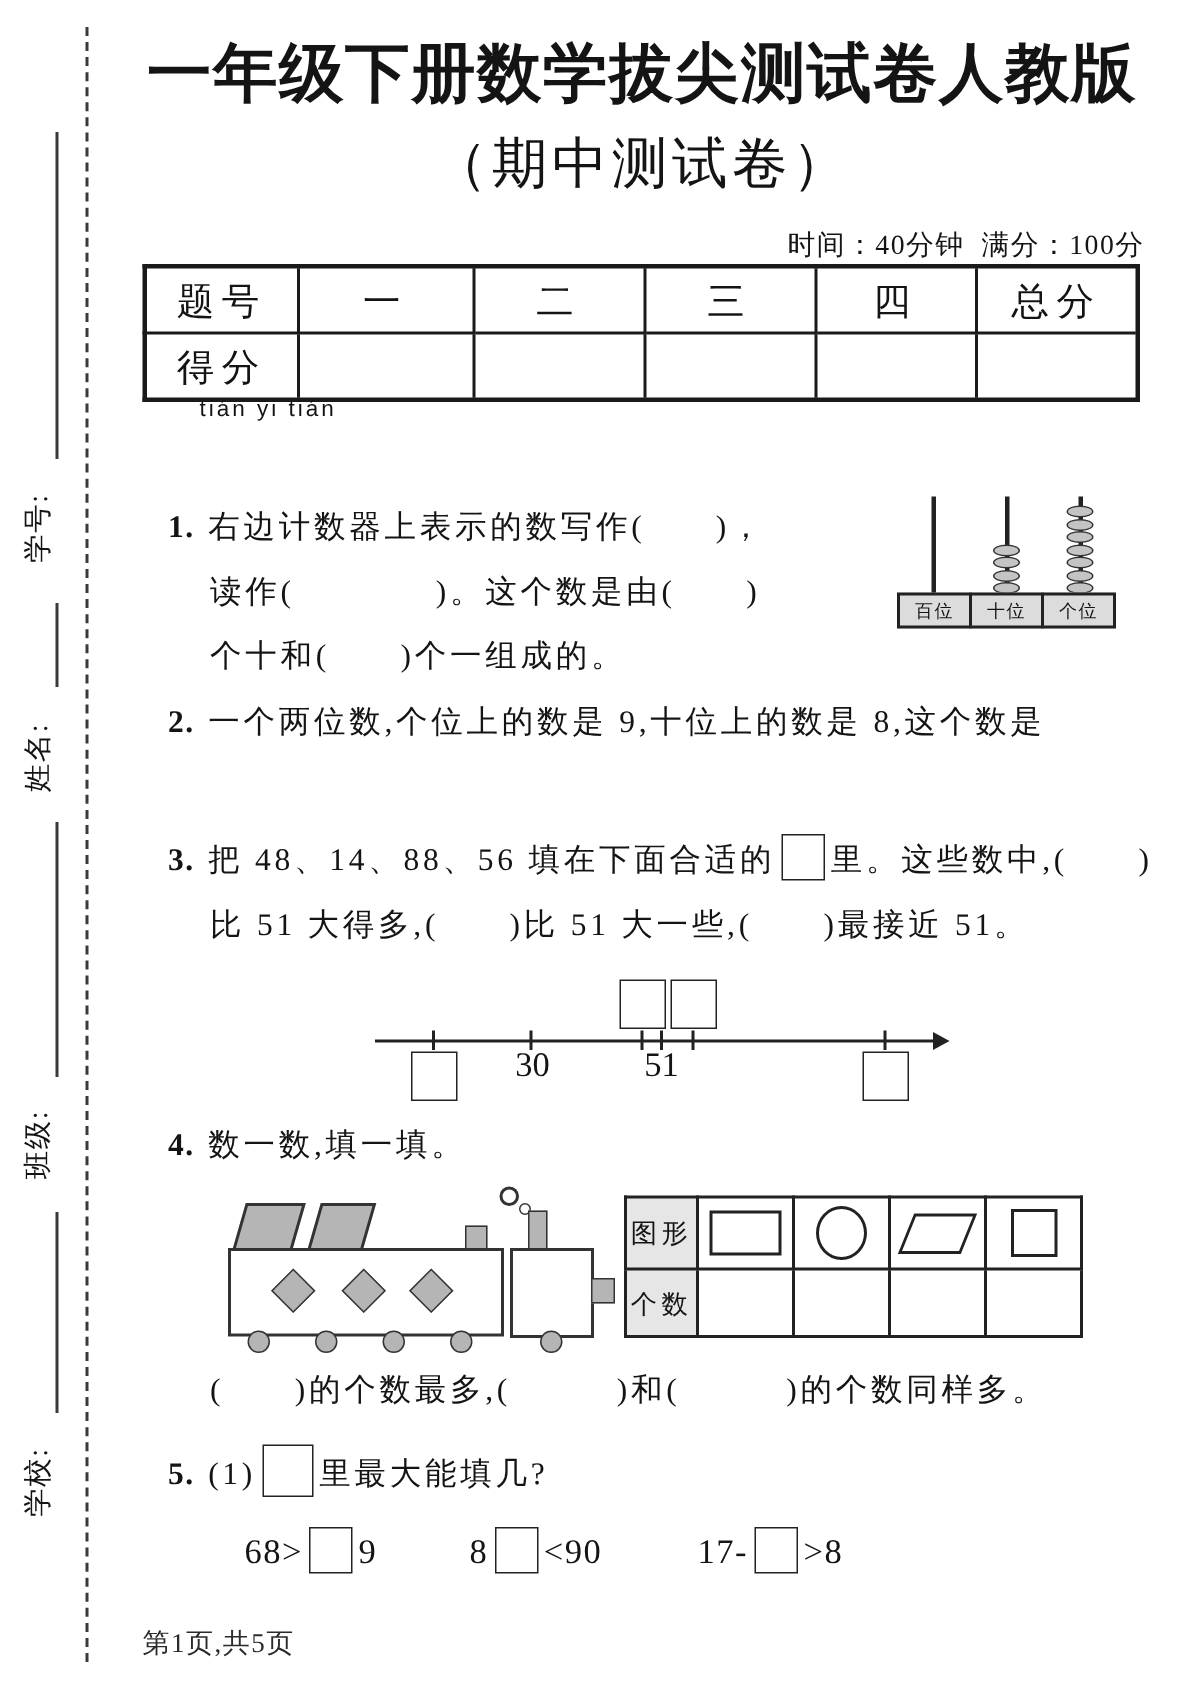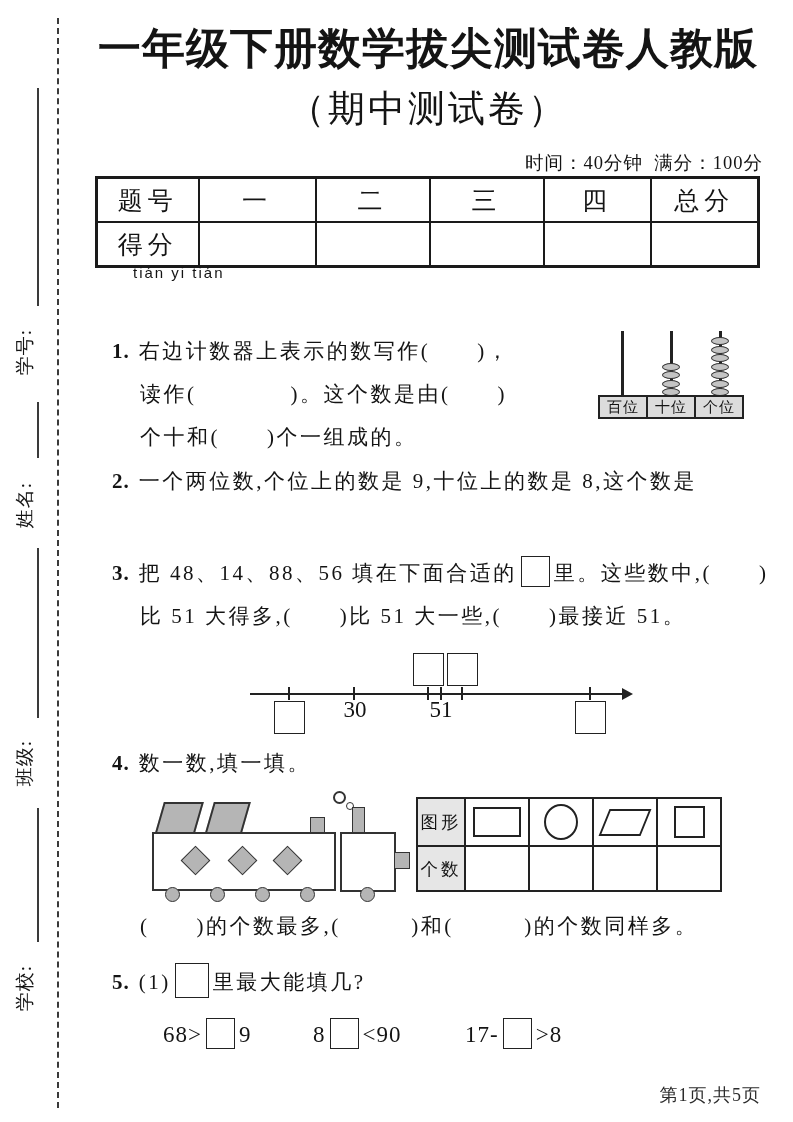--- a/index.html
+++ b/index.html
@@ -46,21 +46,21 @@
   
   .counter { position:absolute; left:598px; top:331px; width:150px; height:88px; }
   .rod { position:absolute; top:0; width:3px; height:65px; background:#222; }
   .rod-1 { left:23px; } .rod-2 { left:72px; } .rod-3 { left:121px; }
   .beads { position:absolute; bottom:23px; display:flex; flex-direction:column; }
   .beads-tens { left:64px; } .beads-ones { left:113px; }
   .beads i { display:block; box-sizing:border-box; width:18px; height:8px; border:1.5px solid #333;
     border-radius:50%; background:#c4c4c4; margin-top:0.5px; }
   .counter-base { position:absolute; left:0; bottom:0; display:flex; }
   .counter-base .cell { box-sizing:border-box; width:50px; height:24px; border:2px solid #222; margin-left:-2px;
-    background:#dcdcdc; font-size:15px; line-height:20px; text-align:center; letter-spacing:1px; }
+    background:#dcdcdc; font-size:12px; line-height:20px; text-align:center; letter-spacing:1px; }
   .counter-base .cell:first-child { margin-left:0; }
 
   
   .numberline { position:absolute; left:250px; top:646px; width:400px; height:95px; }
   .nl-line { position:absolute; left:0; top:47px; width:374px; height:2px; background:#222; }
   .nl-arrow { position:absolute; left:372px; top:42px; width:0; height:0;
     border-left:11px solid #222; border-top:6px solid transparent; border-bottom:6px solid transparent; }
   .tick { position:absolute; top:41px; width:2px; height:13px; background:#222; }
   .tk-1 { left:38px; } .tk-2 { left:103px; } .tk-3 { left:177px; } .tk-4 { left:190px; } .tk-5 { left:211px; } .tk-6 { left:339px; }
   .nl-box { position:absolute; width:29px; height:31px; border:1.5px solid #222; background:#fff; }
@@ -93,21 +93,21 @@
   .row-shape td { height:44px; } .row-count td { height:41px; }
   .sh-rect { width:44px; height:26px; border:2px solid #222; margin:auto; }
   .sh-circle { width:30px; height:32px; border:2px solid #222; border-radius:50%; margin:auto; }
   .sh-par { width:38px; height:23px; border:2px solid #222; transform:skewX(-22deg); margin:auto; }
   .sh-square { width:27px; height:28px; border:2px solid #222; margin:auto; }
 
   
   .expr { position:absolute; top:1018px; font-size:23px; letter-spacing:1px; white-space:pre; }
   .ex-1 { left:163px; } .ex-2 { left:313px; } .ex-3 { left:465px; }
 
-  .footer { position:absolute; left:95px; top:1083px; width:666px; text-align:right; font-size:18px; letter-spacing:1px; color:#2b2b2b; }
+  .footer { position:absolute; left:95px; top:1083px; width:666px; text-align:left; font-size:18px; letter-spacing:1px; color:#2b2b2b; }
 </style>
 </head>
 <body>
 
 <div class="page">
 
   <div class="binding-line"></div>
   <div class="side-line sl-1"></div>
   <div class="side-label lb-1">学号:</div>
   <div class="side-line sl-2"></div>

